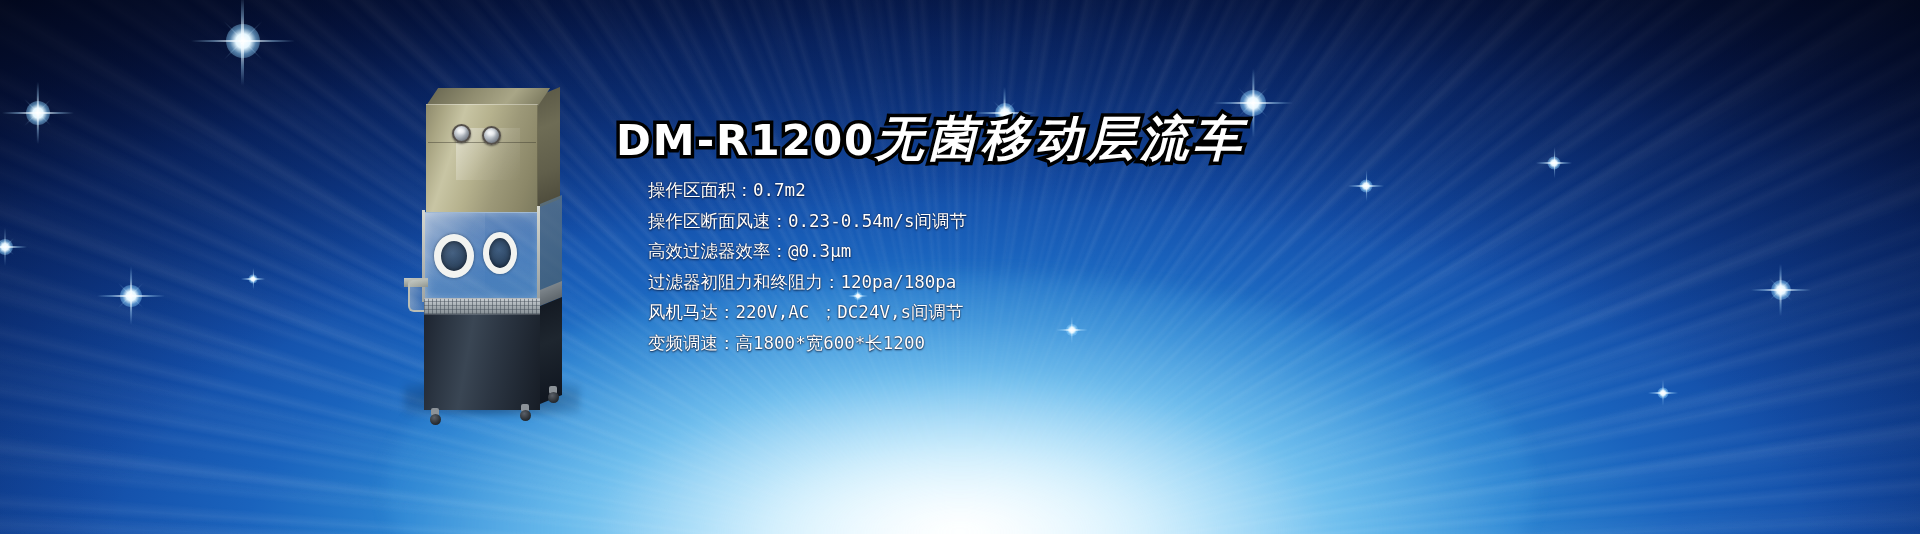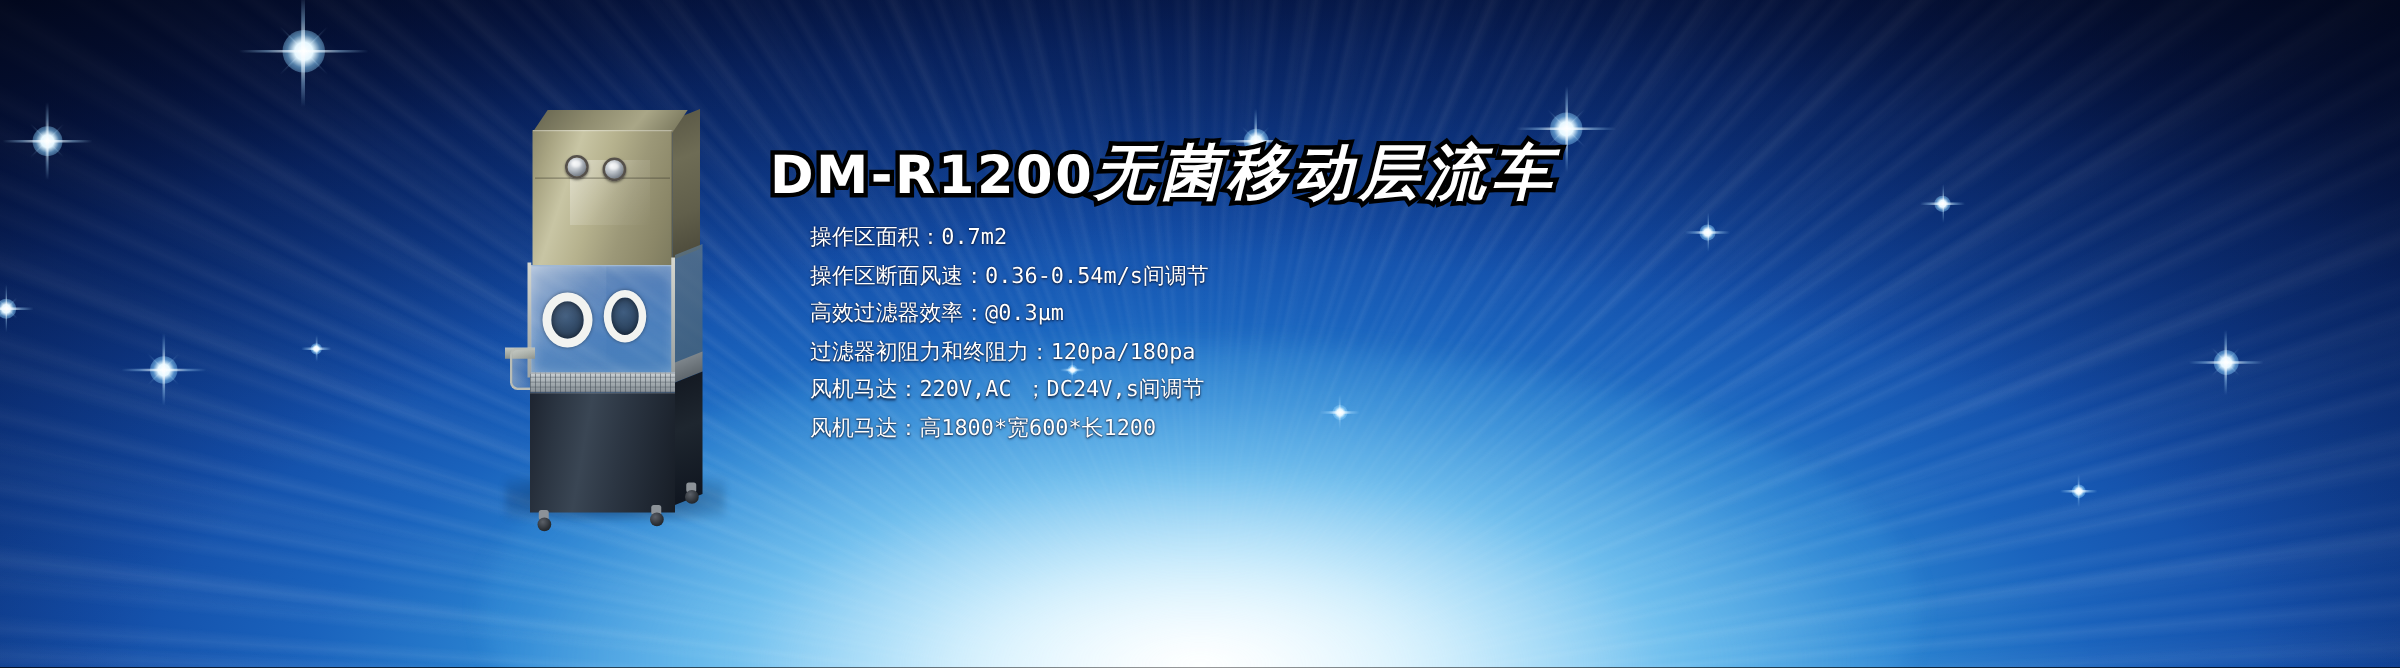--- a/index.html
+++ b/index.html
@@ -371,20 +371,20 @@
     <span class="outline" aria-hidden="true">
       <span class="lat">DM-R1200</span><span class="cjk">无菌移动层流车</span>
     </span>
     <span class="fill">
       <span class="lat">DM-R1200</span><span class="cjk">无菌移动层流车</span>
     </span>
   </div>
 
   <div id="specs">
     <div class="spec-line">操作区面积：0.7m2</div>
-    <div class="spec-line">操作区断面风速：0.36-0.54m/s间调节</div>
+    <div class="spec-line">操作区断面风速：0.23-0.54m/s间调节</div>
     <div class="spec-line">高效过滤器效率：@0.3μm</div>
     <div class="spec-line">过滤器初阻力和终阻力：120pa/180pa</div>
     <div class="spec-line">风机马达：220V,AC ；DC24V,s间调节</div>
-    <div class="spec-line">风机马达：高1800*宽600*长1200</div>
+    <div class="spec-line">变频调速：高1800*宽600*长1200</div>
   </div>
 
 </div>
 
 </body></html>

